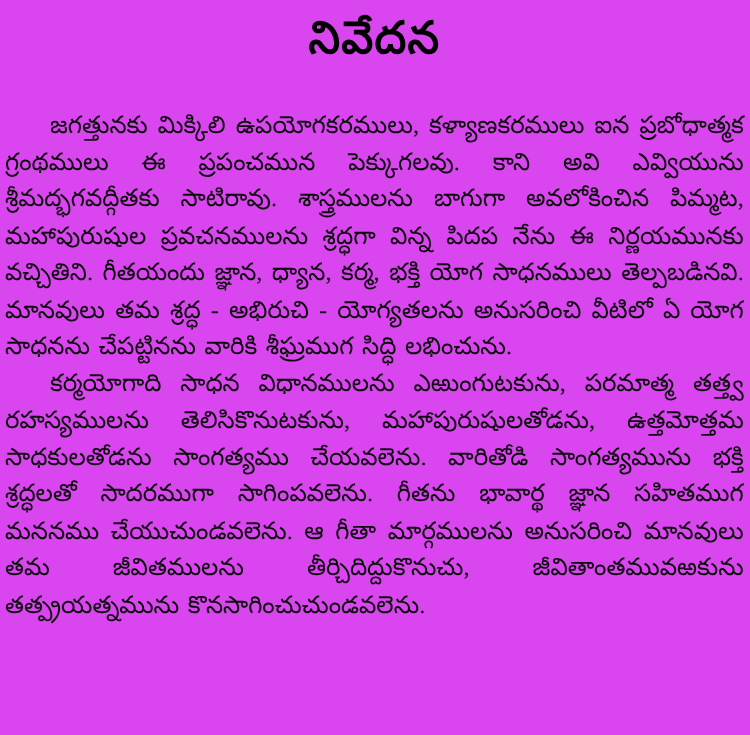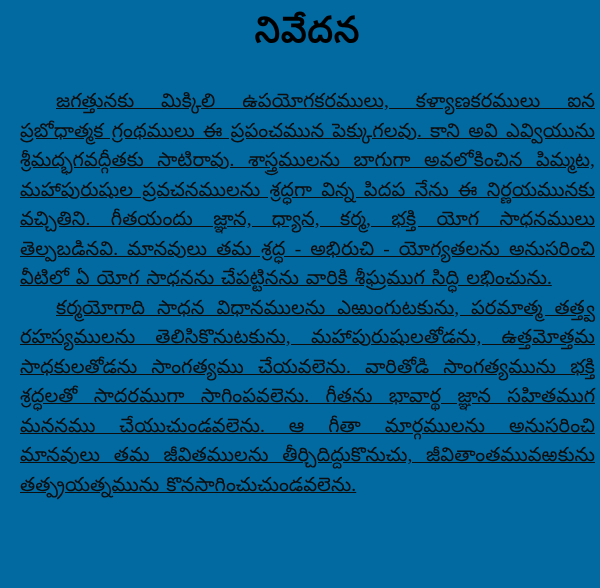--- a/index.html
+++ b/index.html
@@ -5,26 +5,26 @@
   html, body {
     margin: 0;
     padding: 0;
     background: #ffffff;
   }
   .page {
     position: relative;
     width: 600px;
     height: 588px;
     margin: 0 auto;
-    background: #0369a1;
+    background: #d946ef;
     color: #0d0d0d;
     font-family: "Liberation Serif", "DejaVu Serif", serif;
     overflow: hidden;
     box-sizing: border-box;
-    padding: 6px 5px 0 20px;
+    padding: 6px 5px 0 4px;
   }
   .title {
     margin: 2px 0 0 0;
     text-align: center;
     font-size: 36px;
     line-height: 44px;
     font-weight: 700;
     letter-spacing: 1px;
     color: #000000;
   }
@@ -33,21 +33,20 @@
   }
   .para {
     margin: 0;
     font-size: 19.5px;
     line-height: 29.5px;
     text-align: justify;
     text-justify: inter-word;
     text-indent: 36px;
     word-spacing: 2px;
     color: #0d0d0d;
-    text-decoration: underline;
   }
 </style>
 </head>
 <body>
 
 <div class="page">
   <h1 class="title"><span>నివేదన</span></h1>
 
   <div class="body-text">
     <p class="para">జగత్తునకు మిక్కిలి ఉపయోగకరములు, కళ్యాణకరములు ఐన ప్రబోధాత్మక గ్రంథములు ఈ ప్రపంచమున పెక్కుగలవు. కాని అవి ఎవ్వియును శ్రీమద్భగవద్గీతకు సాటిరావు. శాస్త్రములను బాగుగా అవలోకించిన పిమ్మట, మహాపురుషుల ప్రవచనములను శ్రద్ధగా విన్న పిదప నేను ఈ నిర్ణయమునకు వచ్చితిని. గీతయందు జ్ఞాన, ధ్యాన, కర్మ, భక్తి యోగ సాధనములు తెల్పబడినవి. మానవులు తమ శ్రద్ధ - అభిరుచి - యోగ్యతలను అనుసరించి వీటిలో ఏ యోగ సాధనను చేపట్టినను వారికి శీఘ్రముగ సిద్ధి లభించును.</p>

